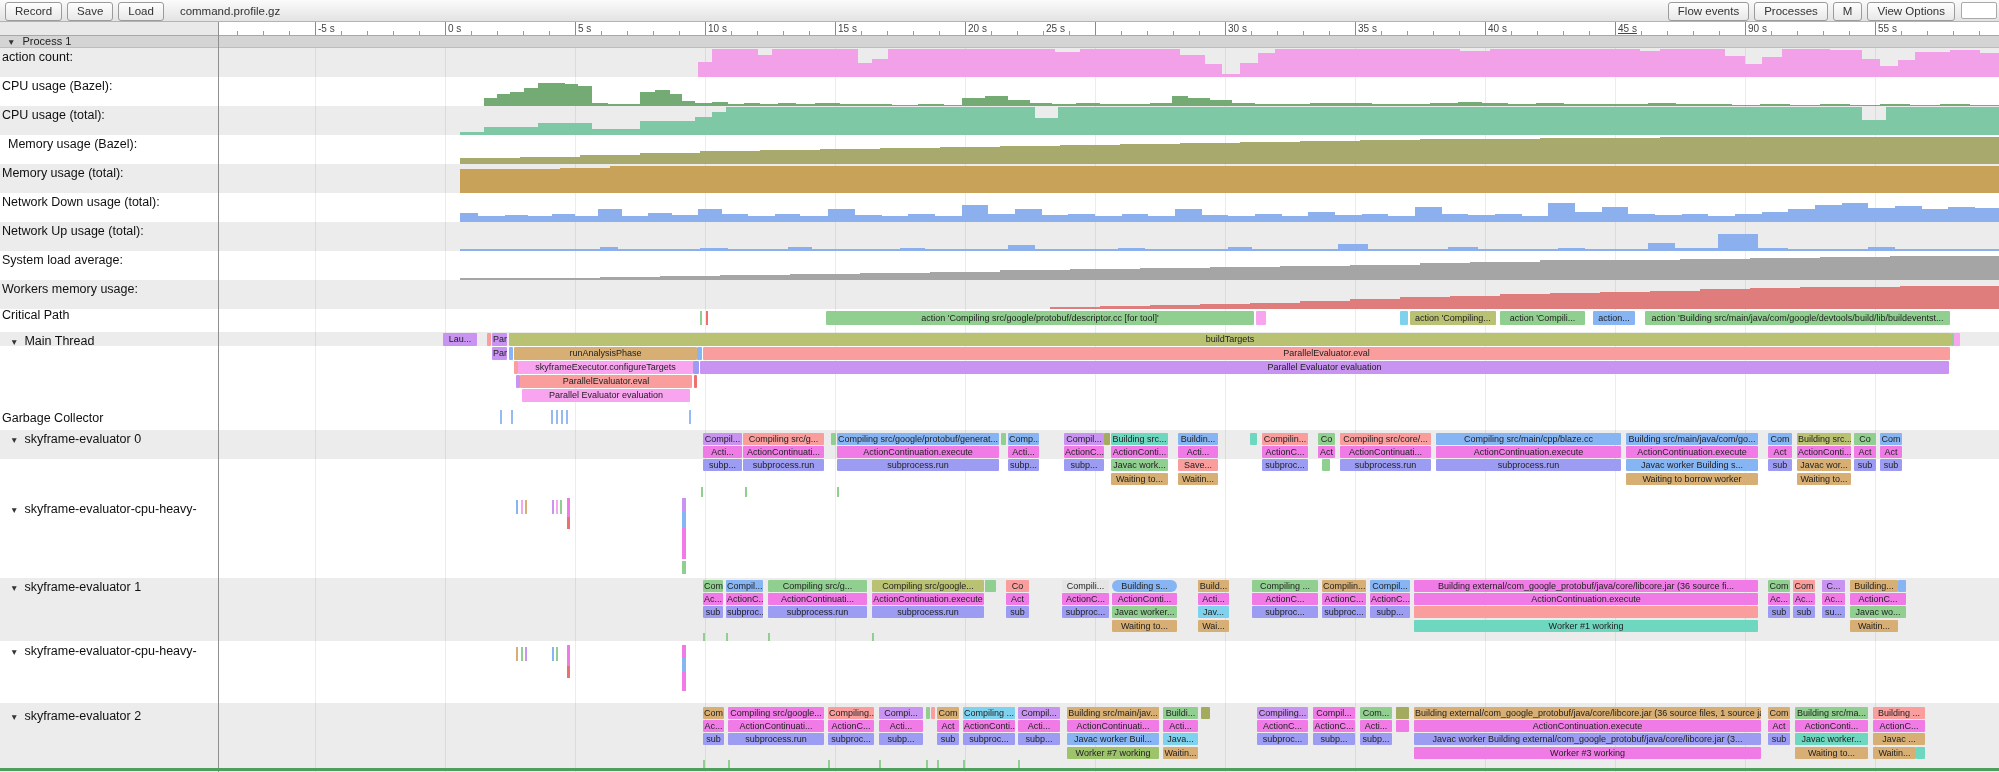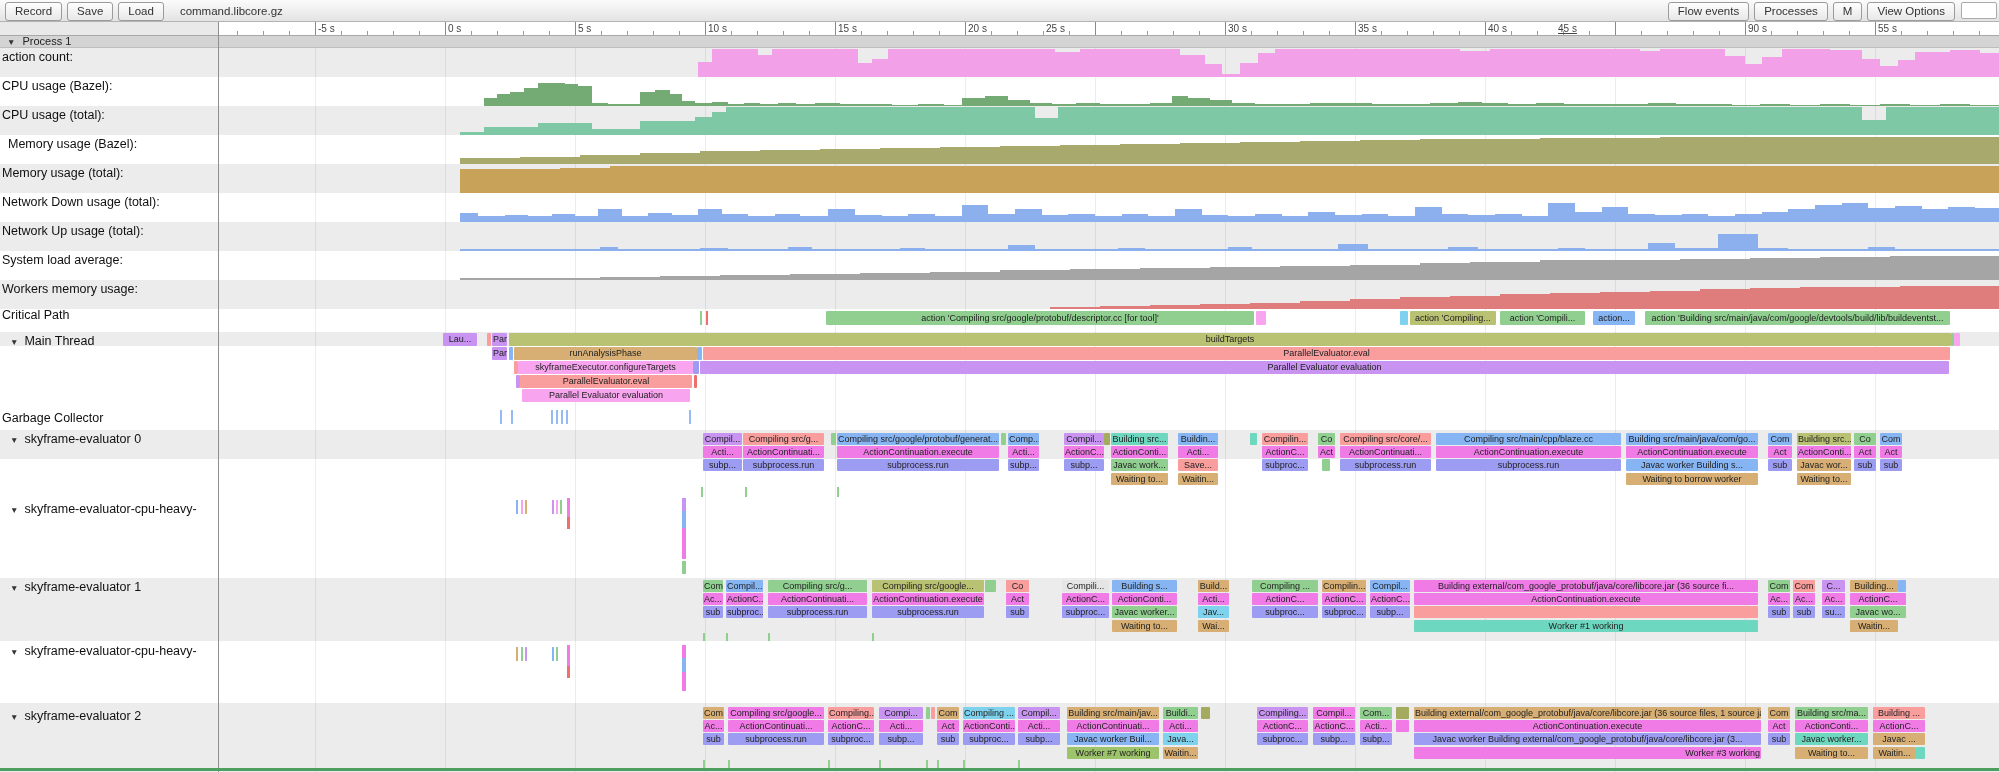--- a/index.html
+++ b/index.html
@@ -38,21 +38,21 @@
        color:#222;border-radius:1px;padding:0 1px;box-sizing:border-box;}
   .tick{position:absolute;}
   #bottomline{position:absolute;left:0;top:768px;width:1999px;height:3px;background:#4d9e5f;}
 </style>
 </head>
 <body>
 
 <div id="app">
   <div id="toolbar">
     <span id="tb-left"><span class="tbtn">Record</span><span class="tbtn">Save</span><span class="tbtn">Load</span></span>
-    <span id="filename">command.libcore.gz</span>
+    <span id="filename">command.profile.gz</span>
     <span id="tb-spacer"></span>
     <span id="tb-right"><span class="tbtn">Flow events</span><span class="tbtn">Processes</span><span class="tbtn">M</span><span class="tbtn">View Options</span></span>
     <span id="tb-input"></span>
   </div>
   <div id="ruler-leftpad"></div>
   <div id="ruler">
       <div class="rminor" style="left: 19px;"></div>
       <div class="rminor" style="left: 45px;"></div>
       <div class="rminor" style="left: 71px;"></div>
       <div class="rmajor" style="left: 97px;"></div>
@@ -123,21 +123,21 @@
       <div class="rlabel" style="left: 100px;">-5 s</div>
       <div class="rlabel" style="left: 230px;">0 s</div>
       <div class="rlabel" style="left: 360px;">5 s</div>
       <div class="rlabel" style="left: 490px;">10 s</div>
       <div class="rlabel" style="left: 620px;">15 s</div>
       <div class="rlabel" style="left: 750px;">20 s</div>
       <div class="rlabel" style="left: 828px;">25 s</div>
       <div class="rlabel" style="left: 1010px;">30 s</div>
       <div class="rlabel" style="left: 1140px;">35 s</div>
       <div class="rlabel" style="left: 1270px;">40 s</div>
-      <div class="rlabel" style="left: 1340px; text-decoration: underline;">45 s</div>
+      <div class="rlabel" style="left: 1400px; text-decoration: underline;">45 s</div>
       <div class="rlabel" style="left: 1530px;">90 s</div>
       <div class="rlabel" style="left: 1660px;">55 s</div>
     </div>
   <div id="canvas">
       <div class="band" style="top: 48px; height: 29px; background: rgb(236, 236, 236);"></div>
       <div class="band" style="top: 106px; height: 29px; background: rgb(236, 236, 236);"></div>
       <div class="band" style="top: 164px; height: 29px; background: rgb(236, 236, 236);"></div>
       <div class="band" style="top: 222px; height: 29px; background: rgb(236, 236, 236);"></div>
       <div class="band" style="top: 280px; height: 29px; background: rgb(236, 236, 236);"></div>
       <div class="band" style="top: 332px; height: 14px; background: rgb(236, 236, 236);"></div>
@@ -520,21 +520,21 @@
       <div class="bar" style="left: 1178px; width: 40px; top: 473px; height: 12px; line-height: 12px; background: rgb(215, 175, 116);">Waitin...</div>
       <div class="bar" style="left: 1626px; width: 132px; top: 473px; height: 12px; line-height: 12px; background: rgb(215, 175, 116);">Waiting to borrow worker</div>
       <div class="bar" style="left: 1797px; width: 54px; top: 473px; height: 12px; line-height: 12px; background: rgb(215, 175, 116);">Waiting to...</div>
       <div class="bar" style="left: 703px; width: 20px; top: 580px; height: 12px; line-height: 12px; background: rgb(144, 207, 144);">Com</div>
       <div class="bar" style="left: 726px; width: 37px; top: 580px; height: 12px; line-height: 12px; background: rgb(135, 181, 243);">Compil...</div>
       <div class="bar" style="left: 768px; width: 99px; top: 580px; height: 12px; line-height: 12px; background: rgb(144, 207, 144);">Compiling src/g...</div>
       <div class="bar" style="left: 872px; width: 112px; top: 580px; height: 12px; line-height: 12px; background: rgb(185, 193, 115);">Compiling src/google...</div>
       <div class="bar" style="left: 985px; width: 11px; top: 580px; height: 12px; line-height: 12px; background: rgb(144, 207, 144);"></div>
       <div class="bar" style="left: 1006px; width: 23px; top: 580px; height: 12px; line-height: 12px; background: rgb(249, 157, 157);">Co</div>
       <div class="bar" style="left: 1062px; width: 47px; top: 580px; height: 12px; line-height: 12px; background: #e5e5e5;">Compili...</div>
-      <div class="bar" style="left: 1112px; width: 65px; top: 580px; height: 12px; line-height: 12px; background: rgb(135, 181, 243);">Building s...</div>
+      <div class="bar" style="left: 1112px; width: 65px; top: 580px; height: 12px; line-height: 12px; background: rgb(135, 181, 243); border-radius: 6px;">Building s...</div>
       <div class="bar" style="left: 1198px; width: 31px; top: 580px; height: 12px; line-height: 12px; background: rgb(215, 175, 116);">Build...</div>
       <div class="bar" style="left: 1252px; width: 66px; top: 580px; height: 12px; line-height: 12px; background: rgb(144, 207, 144);">Compiling ...</div>
       <div class="bar" style="left: 1322px; width: 44px; top: 580px; height: 12px; line-height: 12px; background: rgb(215, 175, 116);">Compilin...</div>
       <div class="bar" style="left: 1370px; width: 40px; top: 580px; height: 12px; line-height: 12px; background: rgb(135, 181, 243);">Compil...</div>
       <div class="bar" style="left: 1414px; width: 344px; top: 580px; height: 12px; line-height: 12px; background: rgb(241, 123, 230);">Building external/com_google_protobuf/java/core/libcore.jar (36 source fi...</div>
       <div class="bar" style="left: 1768px; width: 22px; top: 580px; height: 12px; line-height: 12px; background: rgb(144, 207, 144);">Com</div>
       <div class="bar" style="left: 1793px; width: 22px; top: 580px; height: 12px; line-height: 12px; background: rgb(249, 157, 157);">Com</div>
       <div class="bar" style="left: 1822px; width: 23px; top: 580px; height: 12px; line-height: 12px; background: rgb(200, 147, 241);">C...</div>
       <div class="bar" style="left: 1850px; width: 48px; top: 580px; height: 12px; line-height: 12px; background: rgb(215, 175, 116);">Building...</div>
       <div class="bar" style="left: 1898px; width: 8px; top: 580px; height: 12px; line-height: 12px; background: rgb(135, 181, 243);"></div>
@@ -622,21 +622,21 @@
       <div class="bar" style="left: 1163px; width: 35px; top: 733px; height: 12px; line-height: 12px; background: rgb(127, 210, 238);">Java...</div>
       <div class="bar" style="left: 1257px; width: 51px; top: 733px; height: 12px; line-height: 12px; background: rgb(156, 156, 243);">subproc...</div>
       <div class="bar" style="left: 1313px; width: 42px; top: 733px; height: 12px; line-height: 12px; background: rgb(156, 156, 243);">subp...</div>
       <div class="bar" style="left: 1360px; width: 32px; top: 733px; height: 12px; line-height: 12px; background: rgb(156, 156, 243);">subp...</div>
       <div class="bar" style="left: 1414px; width: 347px; top: 733px; height: 12px; line-height: 12px; background: rgb(156, 156, 243);">Javac worker Building external/com_google_protobuf/java/core/libcore.jar (3...</div>
       <div class="bar" style="left: 1768px; width: 22px; top: 733px; height: 12px; line-height: 12px; background: rgb(156, 156, 243);">sub</div>
       <div class="bar" style="left: 1795px; width: 73px; top: 733px; height: 12px; line-height: 12px; background: rgb(110, 215, 191);">Javac worker...</div>
       <div class="bar" style="left: 1873px; width: 52px; top: 733px; height: 12px; line-height: 12px; background: rgb(215, 175, 116);">Javac ...</div>
       <div class="bar" style="left: 1067px; width: 92px; top: 747px; height: 12px; line-height: 12px; background: rgb(157, 195, 107);">Worker #7 working</div>
       <div class="bar" style="left: 1163px; width: 35px; top: 747px; height: 12px; line-height: 12px; background: rgb(215, 175, 116);">Waitin...</div>
-      <div class="bar" style="left: 1414px; width: 347px; top: 747px; height: 12px; line-height: 12px; background: rgb(241, 123, 230); text-align: right;">Worker #3 working</div>
+      <div class="bar" style="left: 1414px; width: 347px; top: 747px; height: 12px; line-height: 12px; background: rgb(241, 123, 230);">Worker #3 working</div>
       <div class="bar" style="left: 1795px; width: 73px; top: 747px; height: 12px; line-height: 12px; background: rgb(215, 175, 116);">Waiting to...</div>
       <div class="bar" style="left: 1873px; width: 43px; top: 747px; height: 12px; line-height: 12px; background: rgb(215, 175, 116);">Waitin...</div>
       <div class="bar" style="left: 1916px; width: 9px; top: 747px; height: 12px; line-height: 12px; background: rgb(110, 215, 191);"></div>
       <div class="tick" style="left: 700px; top: 311px; height: 14px; width: 2px; background: rgb(144, 207, 144);"></div>
       <div class="tick" style="left: 706px; top: 311px; height: 14px; width: 2px; background: rgb(239, 110, 110);"></div>
       <div class="tick" style="left: 500px; top: 410px; height: 14px; width: 2px; background: rgb(150, 187, 242);"></div>
       <div class="tick" style="left: 511px; top: 410px; height: 14px; width: 2px; background: rgb(150, 187, 242);"></div>
       <div class="tick" style="left: 551px; top: 410px; height: 14px; width: 2px; background: rgb(150, 187, 242);"></div>
       <div class="tick" style="left: 556px; top: 410px; height: 14px; width: 2px; background: rgb(150, 187, 242);"></div>
       <div class="tick" style="left: 561px; top: 410px; height: 14px; width: 2px; background: rgb(150, 187, 242);"></div>

